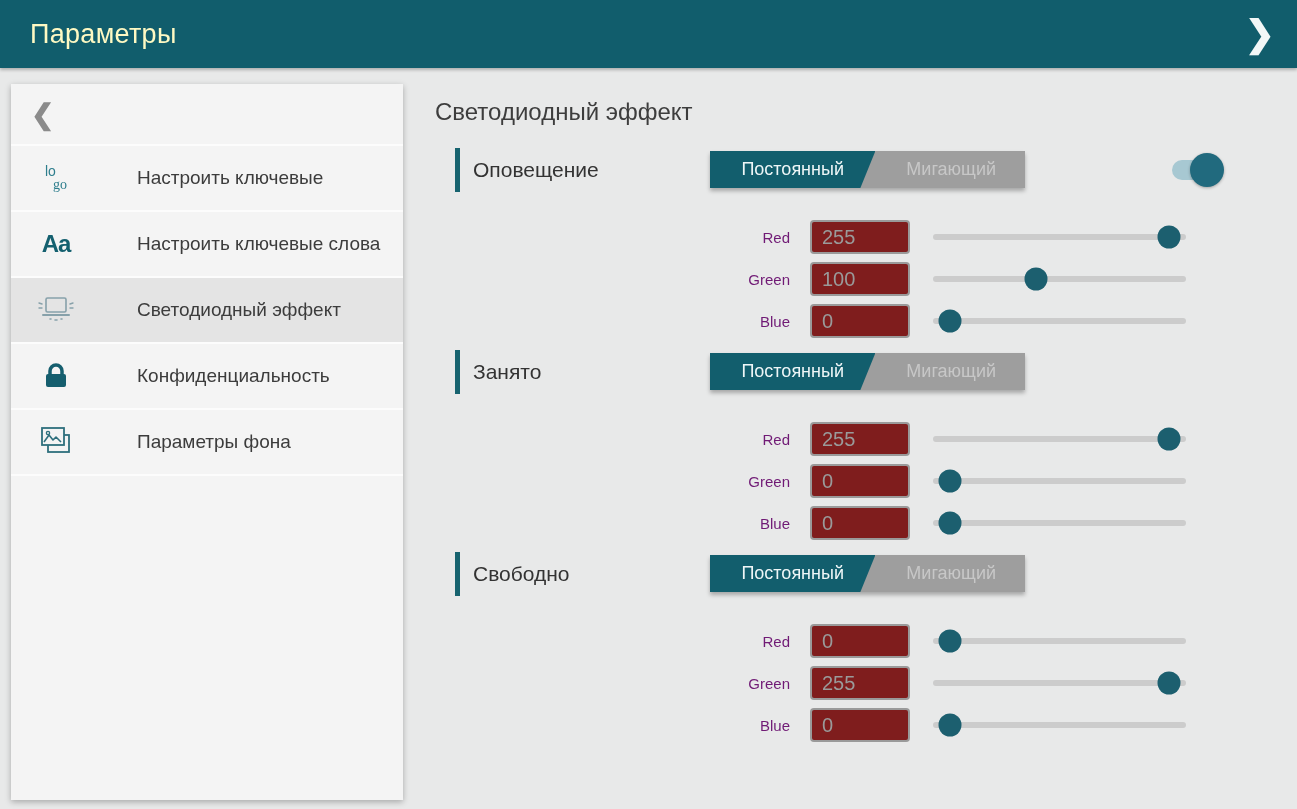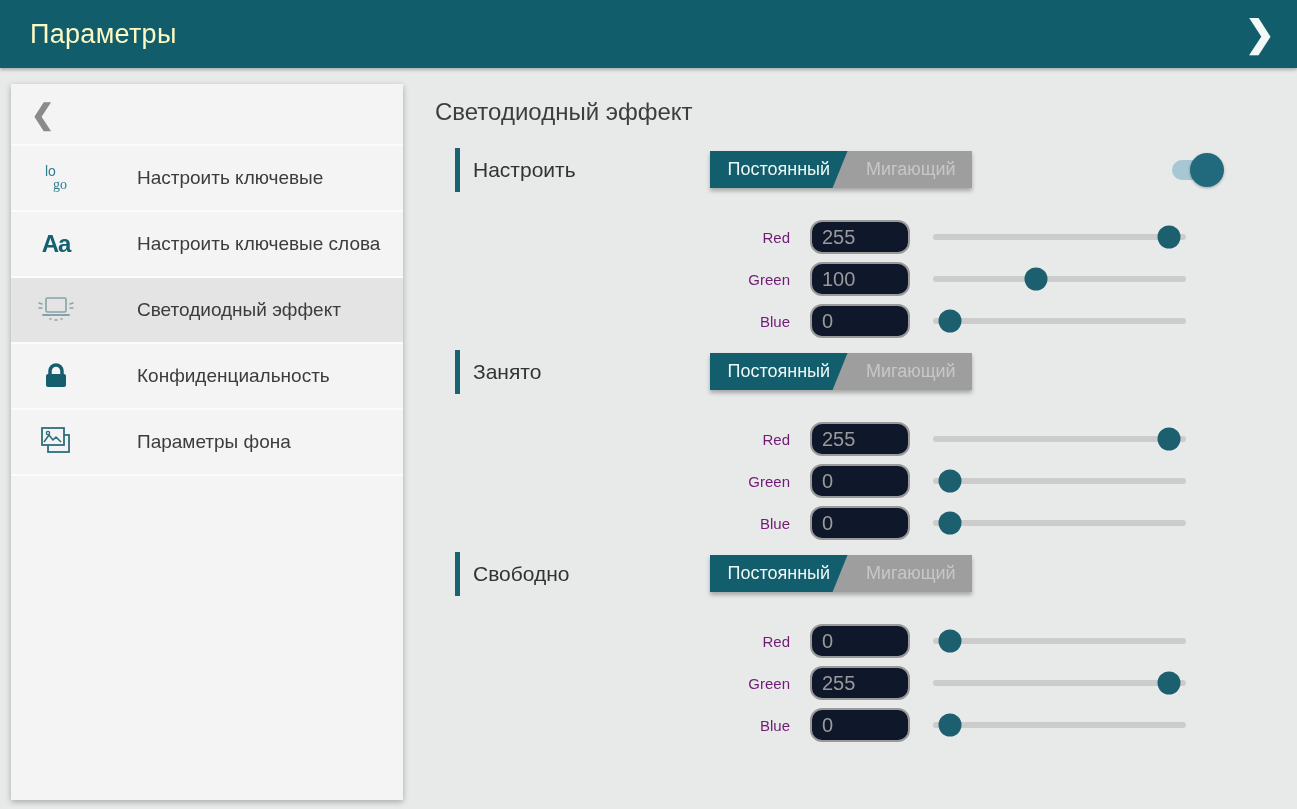--- a/index.html
+++ b/index.html
@@ -72,21 +72,21 @@
     font-weight: 400;
   }
   .section { margin-bottom: 12px; }
   .shead { position: relative; height: 44px; margin-bottom: 28px; }
   .sbar { position: absolute; left: 20px; top: 0; bottom: 0; width: 5px; background: #17636f; }
   .sname {
     position: absolute; left: 38px; top: 50%; transform: translateY(-50%);
     font-size: 21px; color: #333;
   }
   .segmented {
-    position: absolute; left: 275px; top: 3px; width: 262px; height: 37px;
+    position: absolute; left: 275px; top: 3px; width: 315px; height: 37px;
     background: #9e9e9e;
     box-shadow: 0 3px 4px rgba(0,0,0,0.28);
     display: flex; cursor: pointer;
   }
   .seg-on {
     width: 52.5%; background: #125e6d;
     clip-path: polygon(0 0, 100% 0, calc(100% - 15px) 100%, 0 100%);
     color: #eef6f7; display: flex; align-items: center; justify-content: center;
     font-size: 18px;
   }
@@ -106,21 +106,21 @@
   }
   .crow { position: relative; height: 34px; margin-bottom: 8px; }
   .clabel {
     position: absolute; left: 0; width: 355px; text-align: right;
     top: 50%; transform: translateY(-50%);
     font-size: 15px; color: #701a75;
   }
   .val {
     position: absolute; left: 375px; top: 0;
     width: 100px; height: 34px;
-    border: 2px solid #9a9a9a; border-radius: 12px; background: #0f172a;
+    border: 2px solid #9a9a9a; border-radius: 4px; background: #7f1d1d;
     font-family: "Liberation Sans", sans-serif;
     font-size: 20px; color: #9a9a9a; padding: 0 0 0 10px; outline: none;
   }
   .slider {
     position: absolute; left: 498px; top: 0; width: 253px; height: 34px;
     cursor: pointer;
   }
   .slider .track {
     position: absolute; left: 0; right: 0; top: 50%; transform: translateY(-50%);
     height: 6px; background: #cccccc; border-radius: 3px;
@@ -194,21 +194,21 @@
     <span class="side-label">Параметры фона</span>
   </div>
 </div>
 
 <div class="main">
   <h1 class="main-title">Светодиодный эффект</h1>
 
   <div class="section">
     <div class="shead">
       <div class="sbar"></div>
-      <div class="sname">Настроить</div>
+      <div class="sname">Оповещение</div>
       <div class="segmented">
         <div class="seg-on">Постоянный</div>
         <div class="seg-off">Мигающий</div>
       </div>
       <div class="toggle on">
         <div class="knob"></div>
       </div>
     </div>
     <div class="crow">
       <div class="clabel">Red</div>

